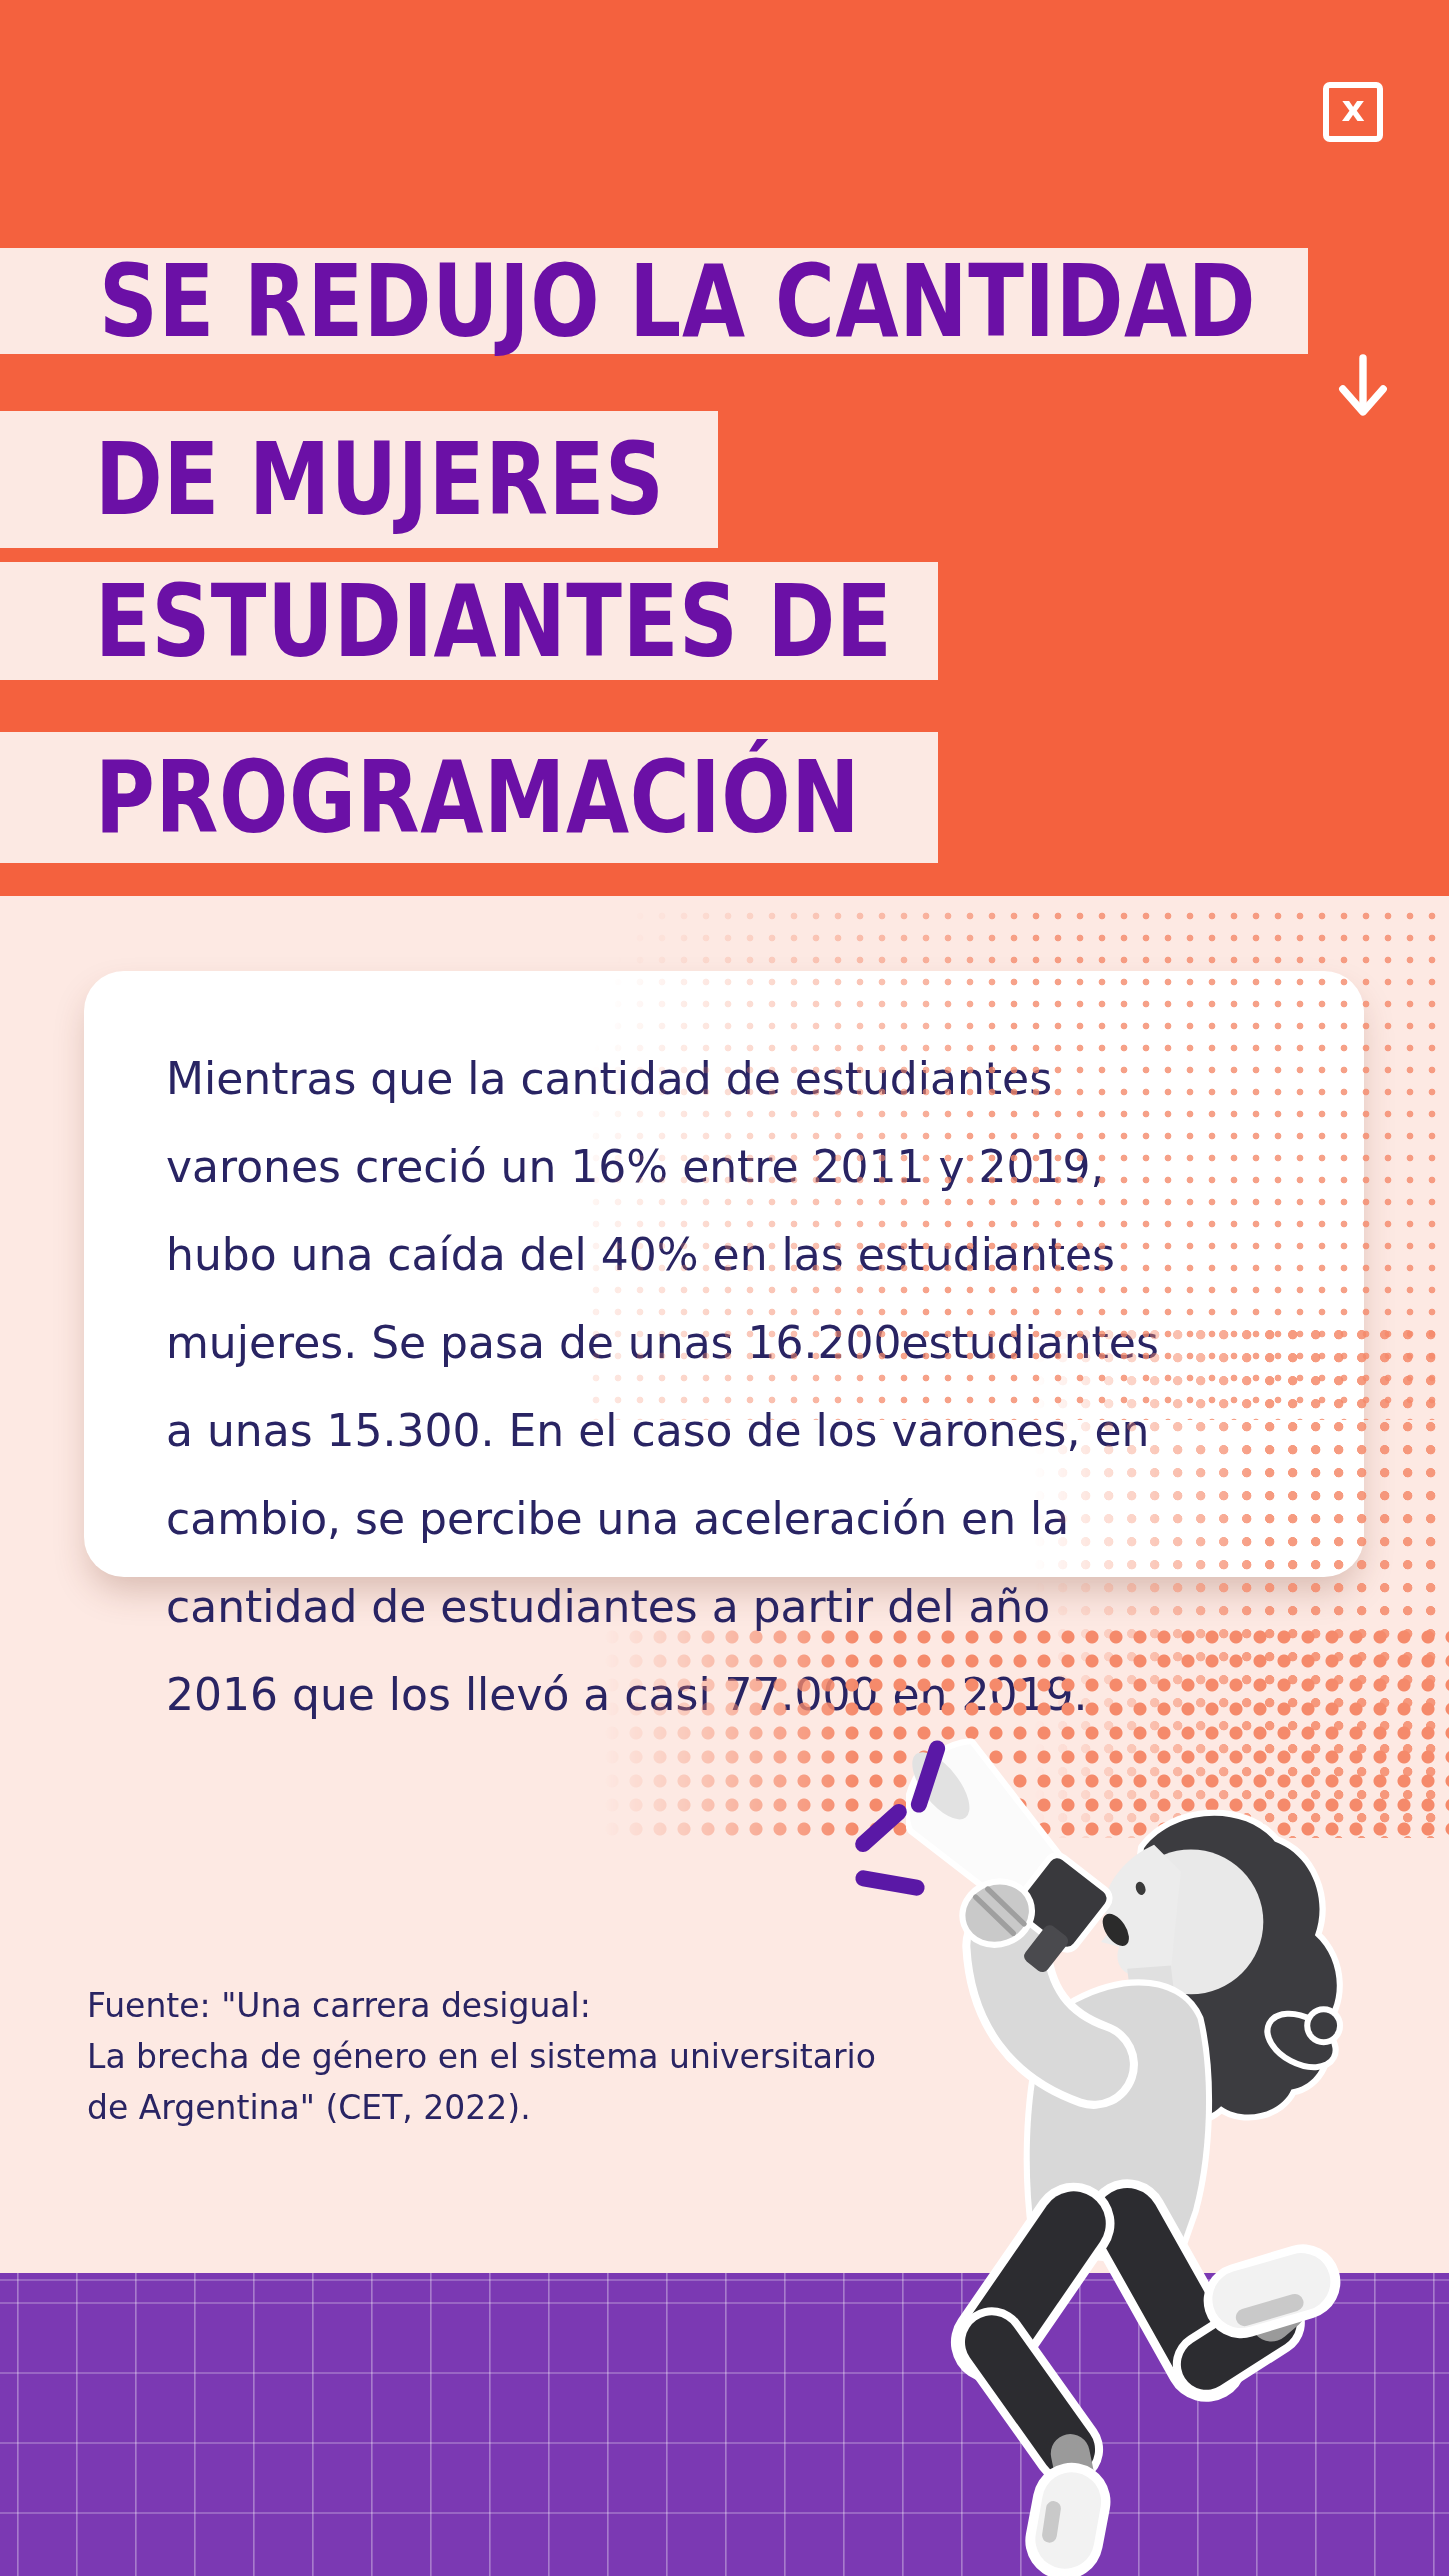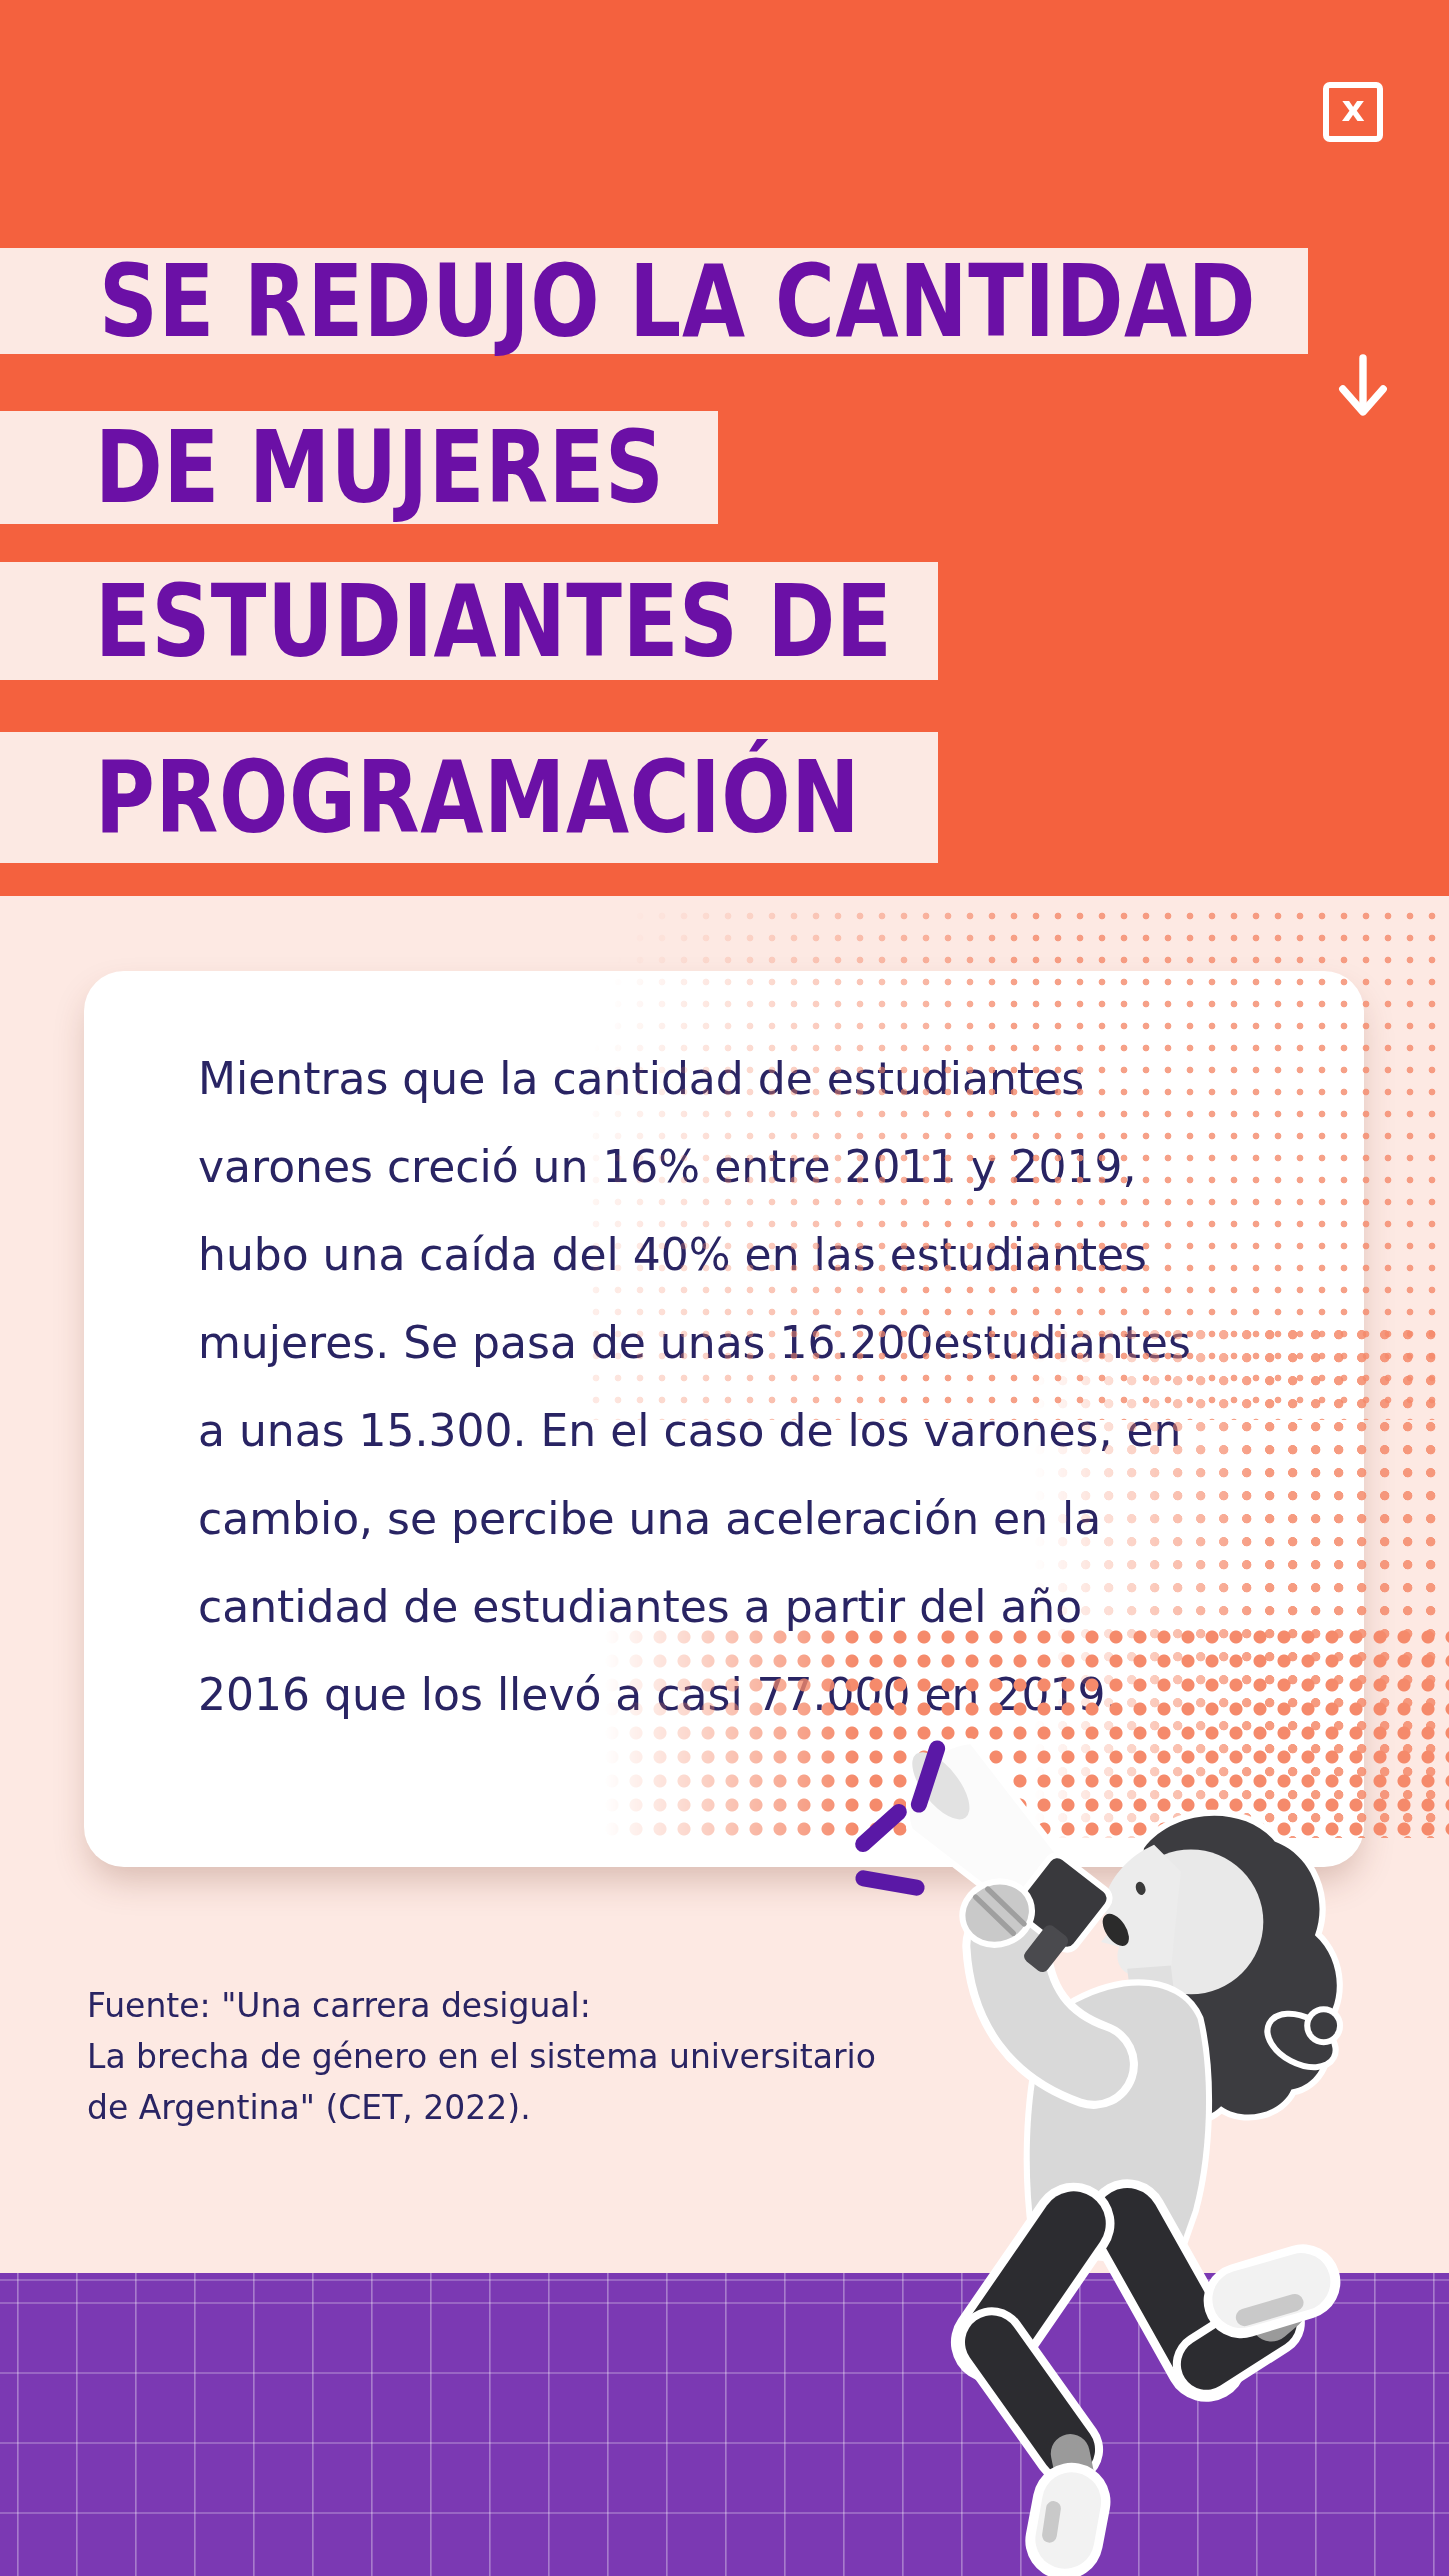--- a/index.html
+++ b/index.html
@@ -20,30 +20,30 @@
   #close-btn{left:1323px;top:82px;width:60px;height:60px;border:6.7px solid #fff;
     border-radius:6.7px;box-sizing:border-box;display:flex;align-items:center;justify-content:center;
     color:#fff;font-size:36px;font-weight:bold;line-height:1;cursor:pointer;}
   #close-btn span{transform:translateY(-3.4px);}
 
   
   .title-bar{left:0;background:#FCE9E3;display:flex;align-items:center;padding-left:95px;box-sizing:border-box;}
   .title-bar span{display:inline-block;transform:scale(.96,1.18);transform-origin:left center;
     color:#6B10A6;font-weight:800;font-size:85px;letter-spacing:0.7px;white-space:nowrap;}
   #bar-1{top:248px;height:106px;width:1308px;justify-content:center;}
-  #bar-2{top:411px;height:113px;width:718px;}
+  #bar-2{top:411px;height:137px;width:718px;}
   #bar-3{top:562px;height:118px;width:938px;text-align:right;}
   #bar-4{top:710px;height:131px;width:938px;margin-top:22px;}
 
   
   #down-arrow{left:1332px;top:354px;width:62px;height:64px;}
 
   
-  #card{left:84px;top:971px;width:1280px;height:896px;background:#fff;border-radius:40px;
-    box-shadow:0 17.4px 34px -5.4px rgba(110,50,30,.25);padding:64px 81px 0 114px;box-sizing:border-box;z-index:1;}
+  #card{left:84px;top:971px;width:1280px;height:606px;background:#fff;border-radius:40px;
+    box-shadow:0 17.4px 34px -5.4px rgba(110,50,30,.25);padding:64px 81px 0 82px;box-sizing:border-box;z-index:1;}
   .card-line{color:#292463;font-size:44px;line-height:88px;white-space:nowrap;}
 
   
   .dots{pointer-events:none;z-index:2;}
   #dots-top{left:590px;top:910px;width:859px;height:510px;
     background-image:radial-gradient(circle at 6px 6px,#F58A6B 3px,rgba(0,0,0,0) 3.7px);
     background-size:22px 22px;opacity:.8;
     -webkit-mask-image:linear-gradient(105deg,rgba(0,0,0,0) 4%,#000 45%);
             mask-image:linear-gradient(105deg,rgba(0,0,0,0) 4%,#000 45%);}
   #dots-right{left:1033px;top:1328px;width:416px;height:510px;

